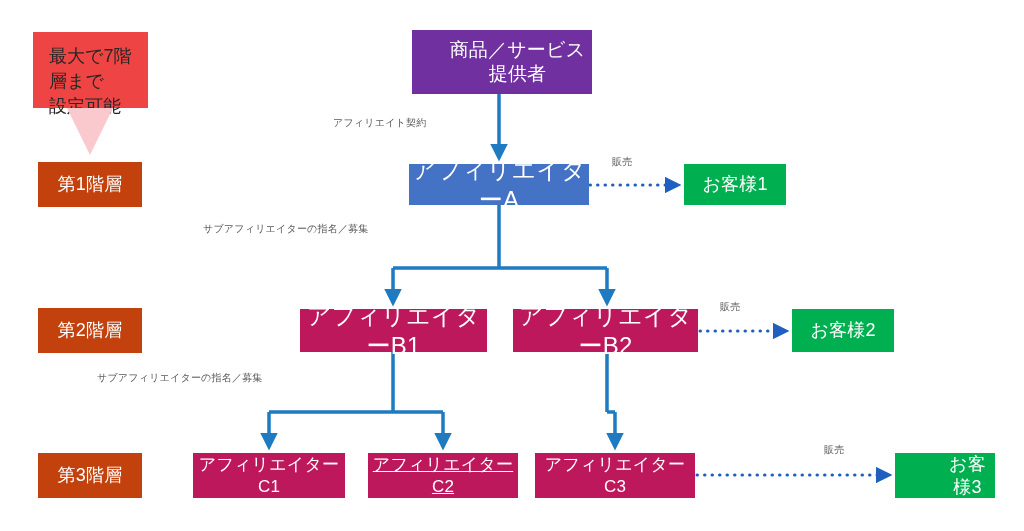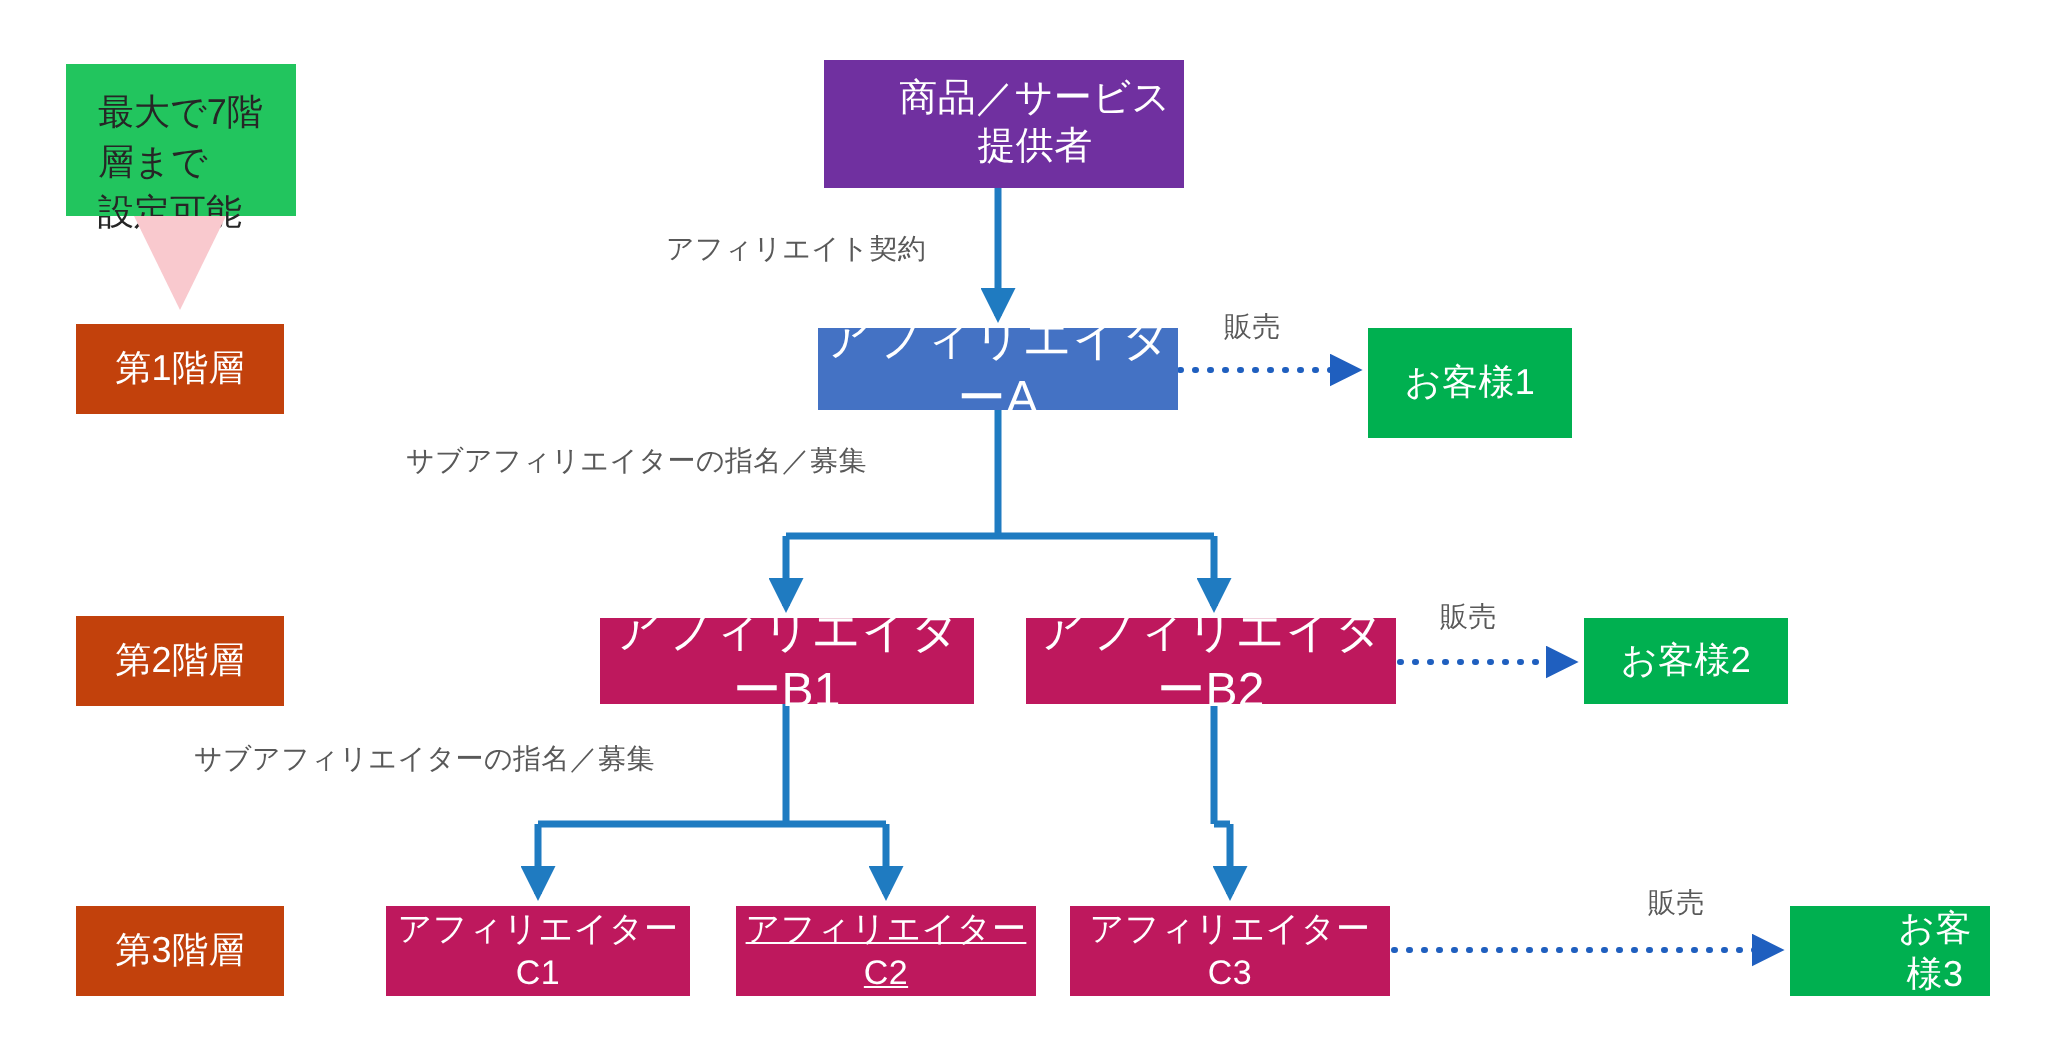--- a/index.html
+++ b/index.html
@@ -53,38 +53,38 @@
   }
   .node-affiliate-b {
     background: #be185d;
   }
   .node-customer {
     background: #00B050;
     font-size: 18px;
   }
   .callout {
     position: absolute;
-    background: #22c55e;
+    background: #ef4444;
     color: #262626;
     font-size: 18px;
     line-height: 1.38;
     box-sizing: border-box;
     padding: 12px 0 0 16px;
     white-space: pre-line;
     text-align: left;
   }
   .callout-tail {
     position: absolute;
     width: 0;
     height: 0;
   }
   .edge-label {
     position: absolute;
     color: #595959;
-    font-size: 14px;
+    font-size: 10px;
     white-space: nowrap;
     letter-spacing: 0.2px;
   }
 </style>
 </head>
 <body>
 
 <div id="canvas">
 
   <svg id="edges" viewBox="0 0 1024 531" xmlns="http://www.w3.org/2000/svg">
@@ -123,21 +123,21 @@
               border-top:47px solid #F9C9CE;"></div>
 
   <div class="node node-tier-label" style="left:38px; top:162px; width:104px; height:45px;">第1階層</div>
   <div class="node node-tier-label" style="left:38px; top:308px; width:104px; height:45px;">第2階層</div>
   <div class="node node-tier-label" style="left:38px; top:453px; width:104px; height:45px;">第3階層</div>
 
   <div class="node node-provider" style="left:412px; top:30px; width:180px; height:64px;">商品／サービス
 提供者</div>
 
   <div class="node node-affiliate" style="left:409px; top:164px; width:180px; height:41px;">アフィリエイターA</div>
-  <div class="node node-customer" style="left:684px; top:164px; width:102px; height:55px;">お客様1</div>
+  <div class="node node-customer" style="left:684px; top:164px; width:102px; height:41px;">お客様1</div>
 
   <div class="node node-affiliate node-affiliate-b" style="left:300px; top:309px; width:187px; height:43px;">アフィリエイターB1</div>
   <div class="node node-affiliate node-affiliate-b" style="left:513px; top:309px; width:185px; height:43px;">アフィリエイターB2</div>
   <div class="node node-customer" style="left:792px; top:309px; width:102px; height:43px;">お客様2</div>
 
   <div class="node node-affiliate node-affiliate-b" style="left:193px; top:453px; width:152px; height:45px; font-size:17px;">アフィリエイターC1</div>
   <div class="node node-affiliate node-affiliate-b" style="left:368px; top:453px; width:150px; height:45px; font-size:17px;text-decoration:underline;">アフィリエイターC2</div>
   <div class="node node-affiliate node-affiliate-b" style="left:535px; top:453px; width:160px; height:45px; font-size:17px;">アフィリエイターC3</div>
   <div class="node node-customer" style="left:895px; top:453px; width:100px; height:45px;padding-left:45px;">お客様3</div>
 

